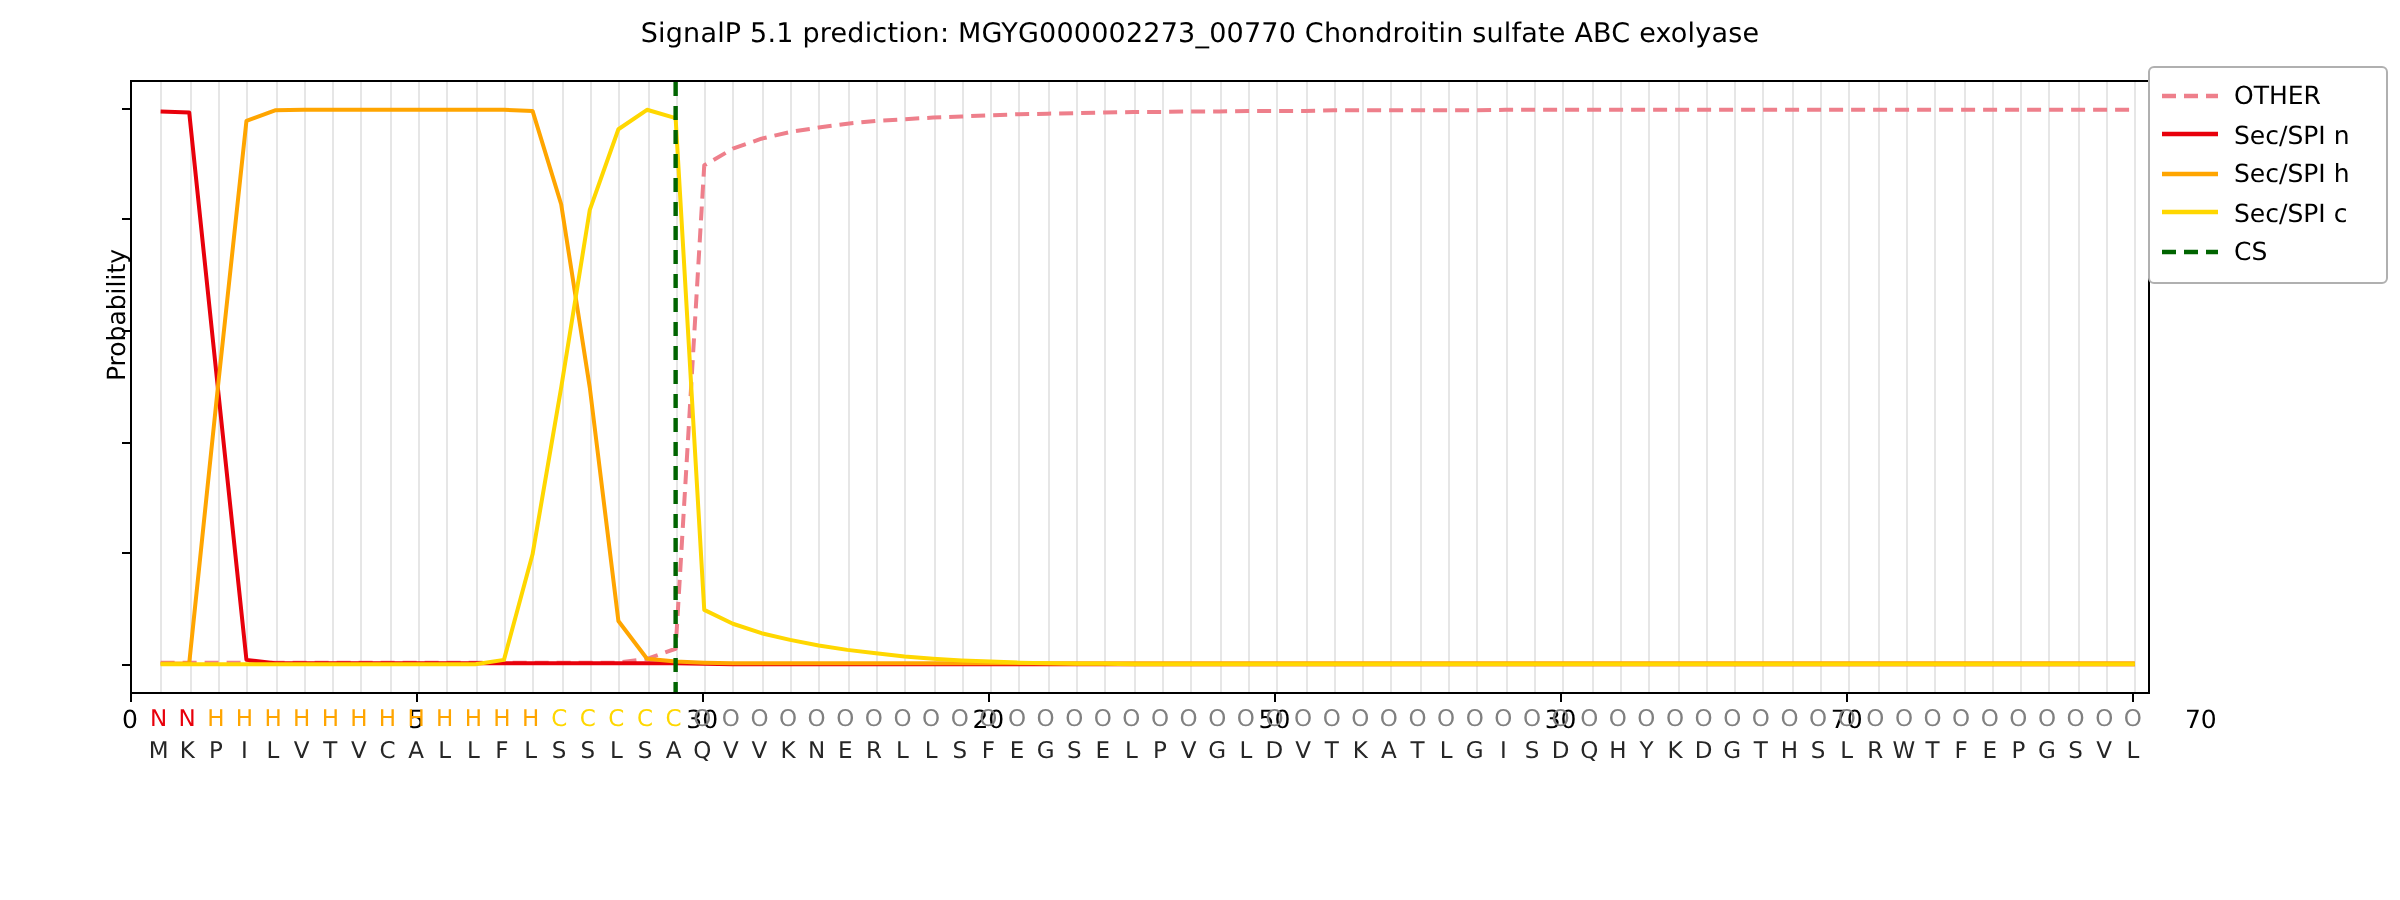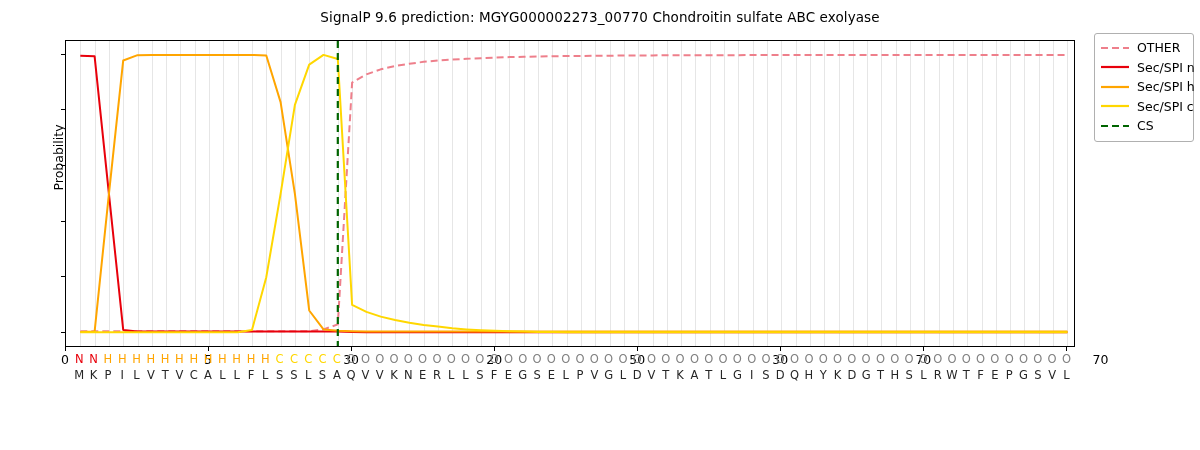--- a/index.html
+++ b/index.html
@@ -26,37 +26,37 @@
   .ytickmark{ position:absolute; left:61px; width:4px; height:1px; background:#000; }
 
   .xtick{ position:absolute; top:352px; font-size:12.5px; transform:translateX(-50%); }
   .xtickmark{ position:absolute; top:347px; width:1px; height:4px; background:#000; }
   .xlabel{ position:absolute; left:0; top:421px; width:1200px; text-align:center; font-size:12.5px; }
 
   .seqrow{ position:absolute; height:14px; font-size:11.5px; }
   .seqcell{ position:absolute; width:16px; text-align:center; transform:translateX(-8px); line-height:14px; }
 
   .legend{
-    position:absolute; right:6px; top:33px; width:100px;
+    position:absolute; right:6px; top:33px; width:120px;
     border:1px solid #b0b0b0; border-radius:3px; background:rgba(255,255,255,0.88);
     padding:4px 5px 5px 5px; box-sizing:border-box;
   }
   .legrow{ display:flex; align-items:center; height:19.5px; }
   .legkey{ width:30px; height:12px; position:relative; flex:0 0 30px; }
   .legkey svg{ display:block; }
   .legtext{ font-size:12.5px; margin-left:7px; white-space:nowrap; }
 
   svg.curves{ position:absolute; left:0; top:0; }
 </style>
 </head>
 <body>
 
 <div id="root">
 
-  <div class="title">SignalP 9.6 prediction: MGYG000002273_00770 Chondroitin sulfate ABC exolyase</div>
+  <div class="title">SignalP 5.1 prediction: MGYG000002273_00770 Chondroitin sulfate ABC exolyase</div>
 
   <div class="ylabel">Probability</div>
   <div id="yticks">
       <div class="ytick" style="top: 331.719px;">0.0</div>
       <div class="ytickmark" style="top: 331.719px;"></div>
       <div class="ytick" style="top: 276.154px;">0.2</div>
       <div class="ytickmark" style="top: 276.154px;"></div>
       <div class="ytick" style="top: 220.588px;">0.4</div>
       <div class="ytickmark" style="top: 220.588px;"></div>
       <div class="ytick" style="top: 165.023px;">0.6</div>

